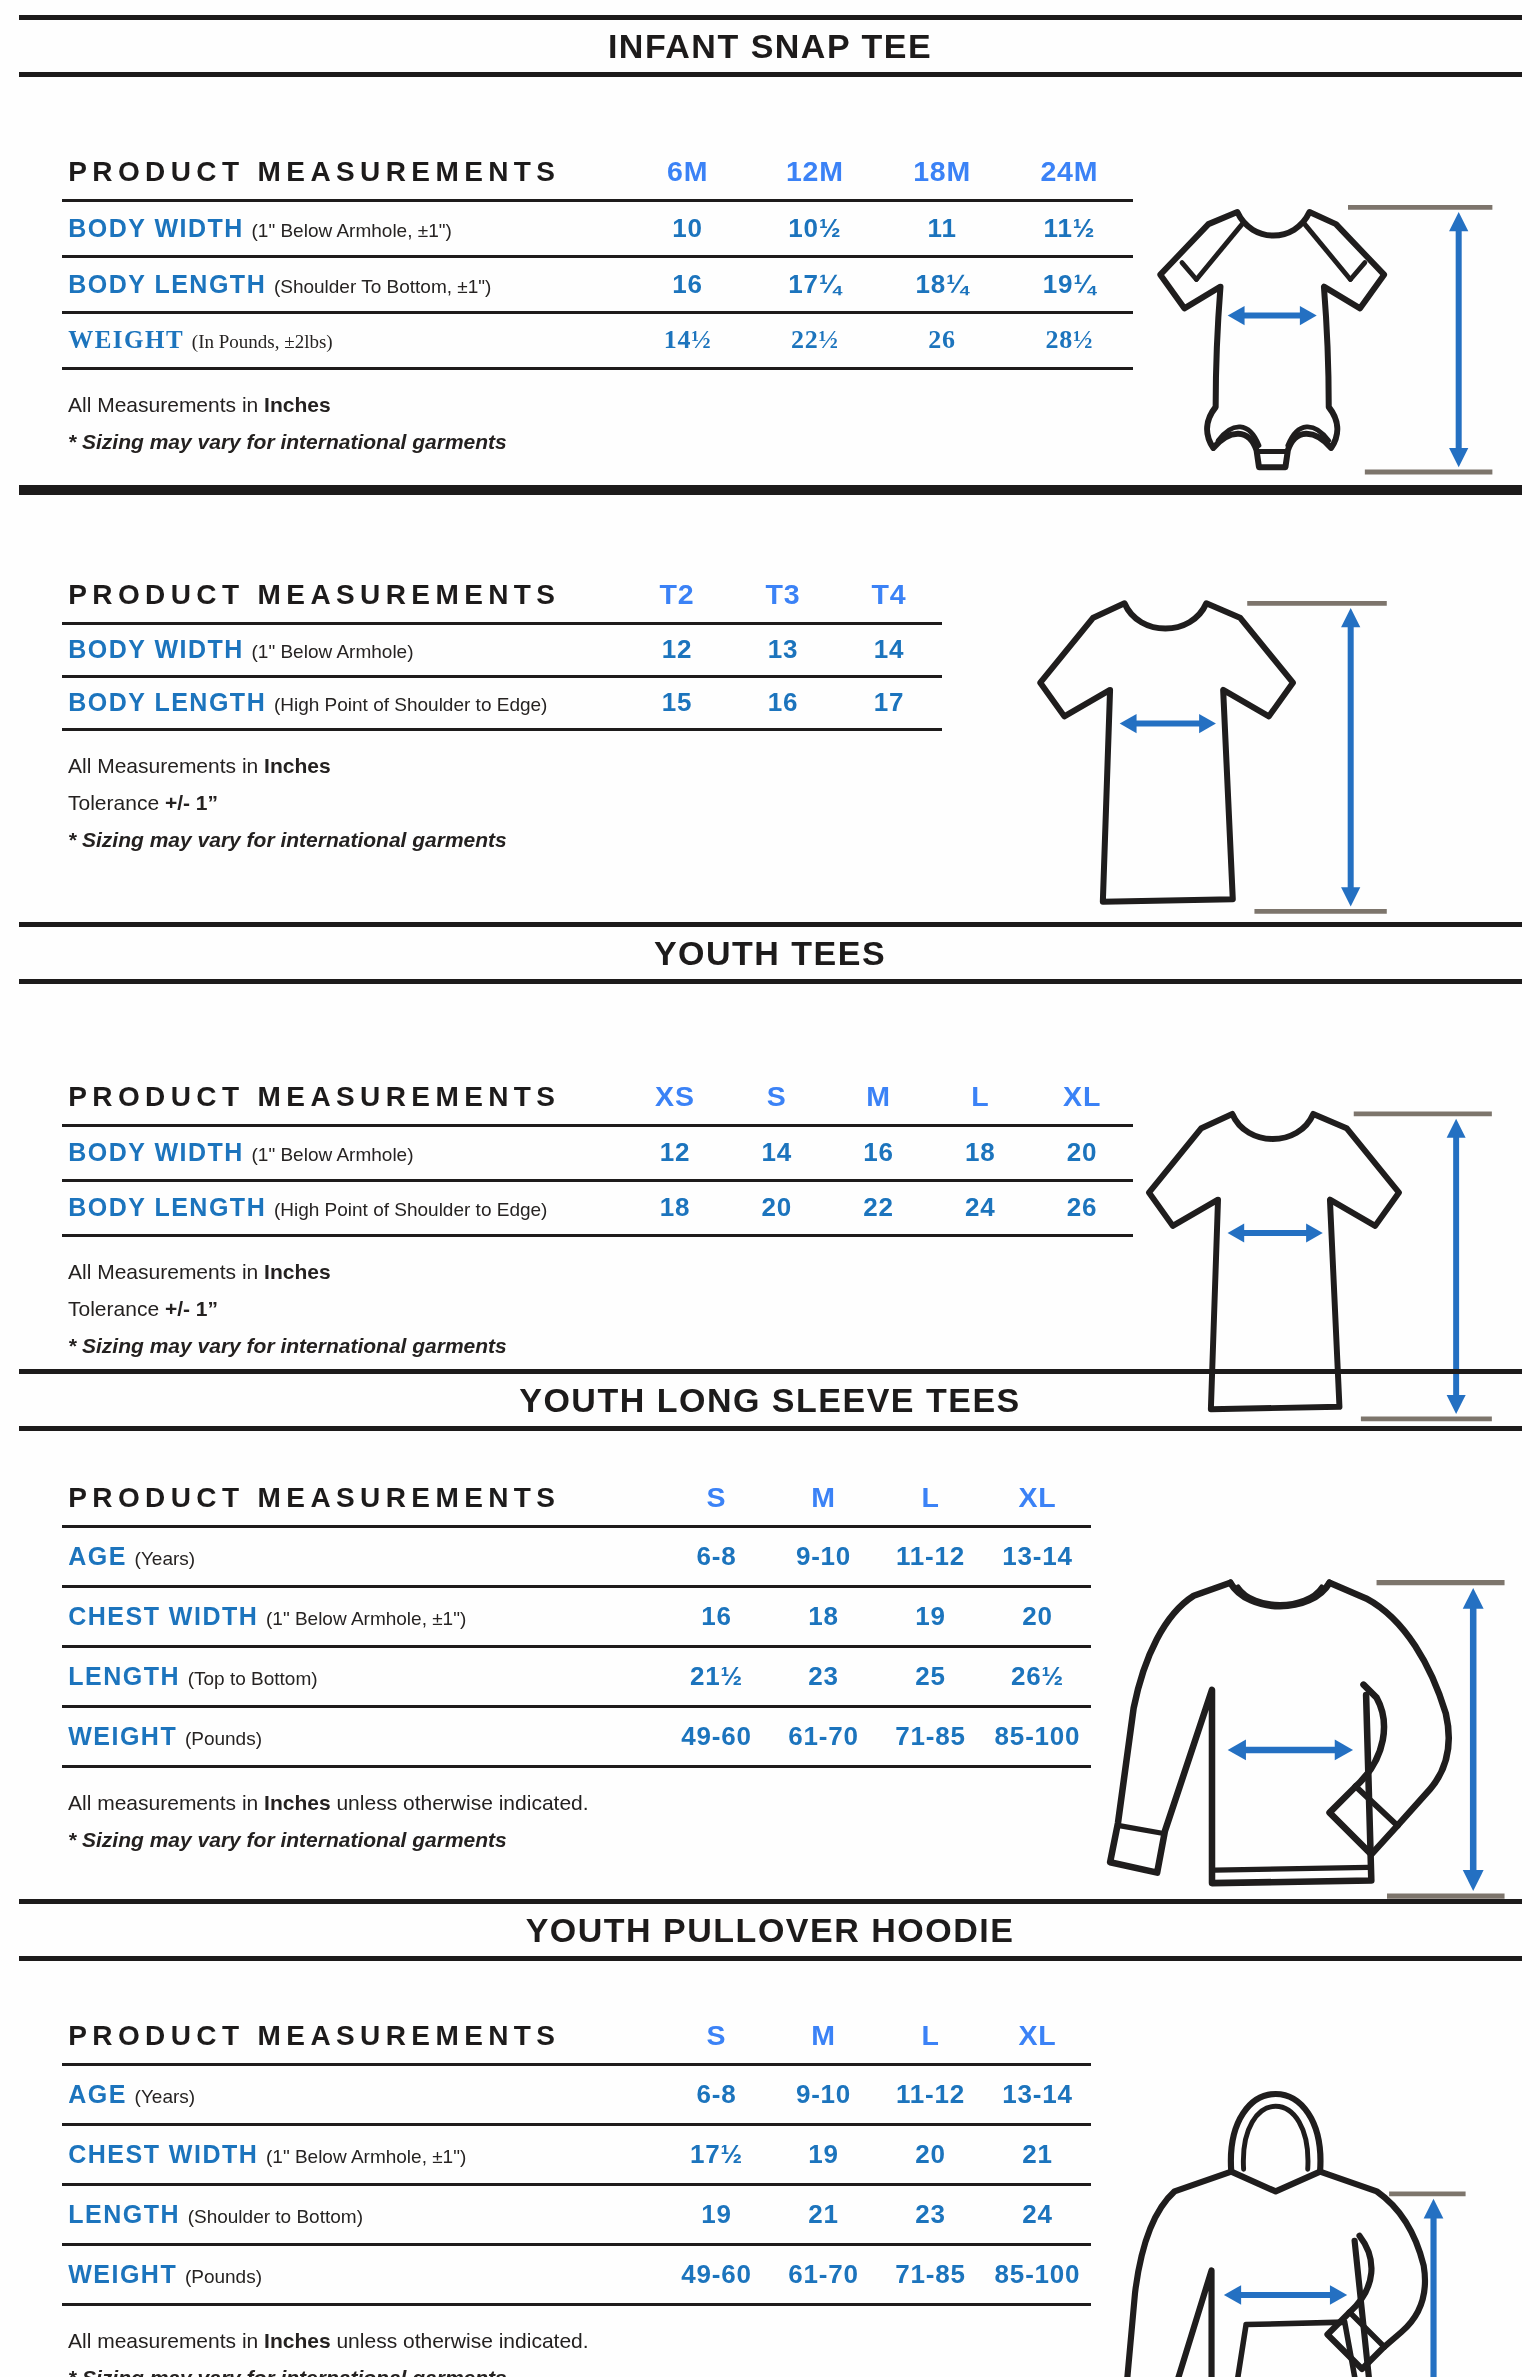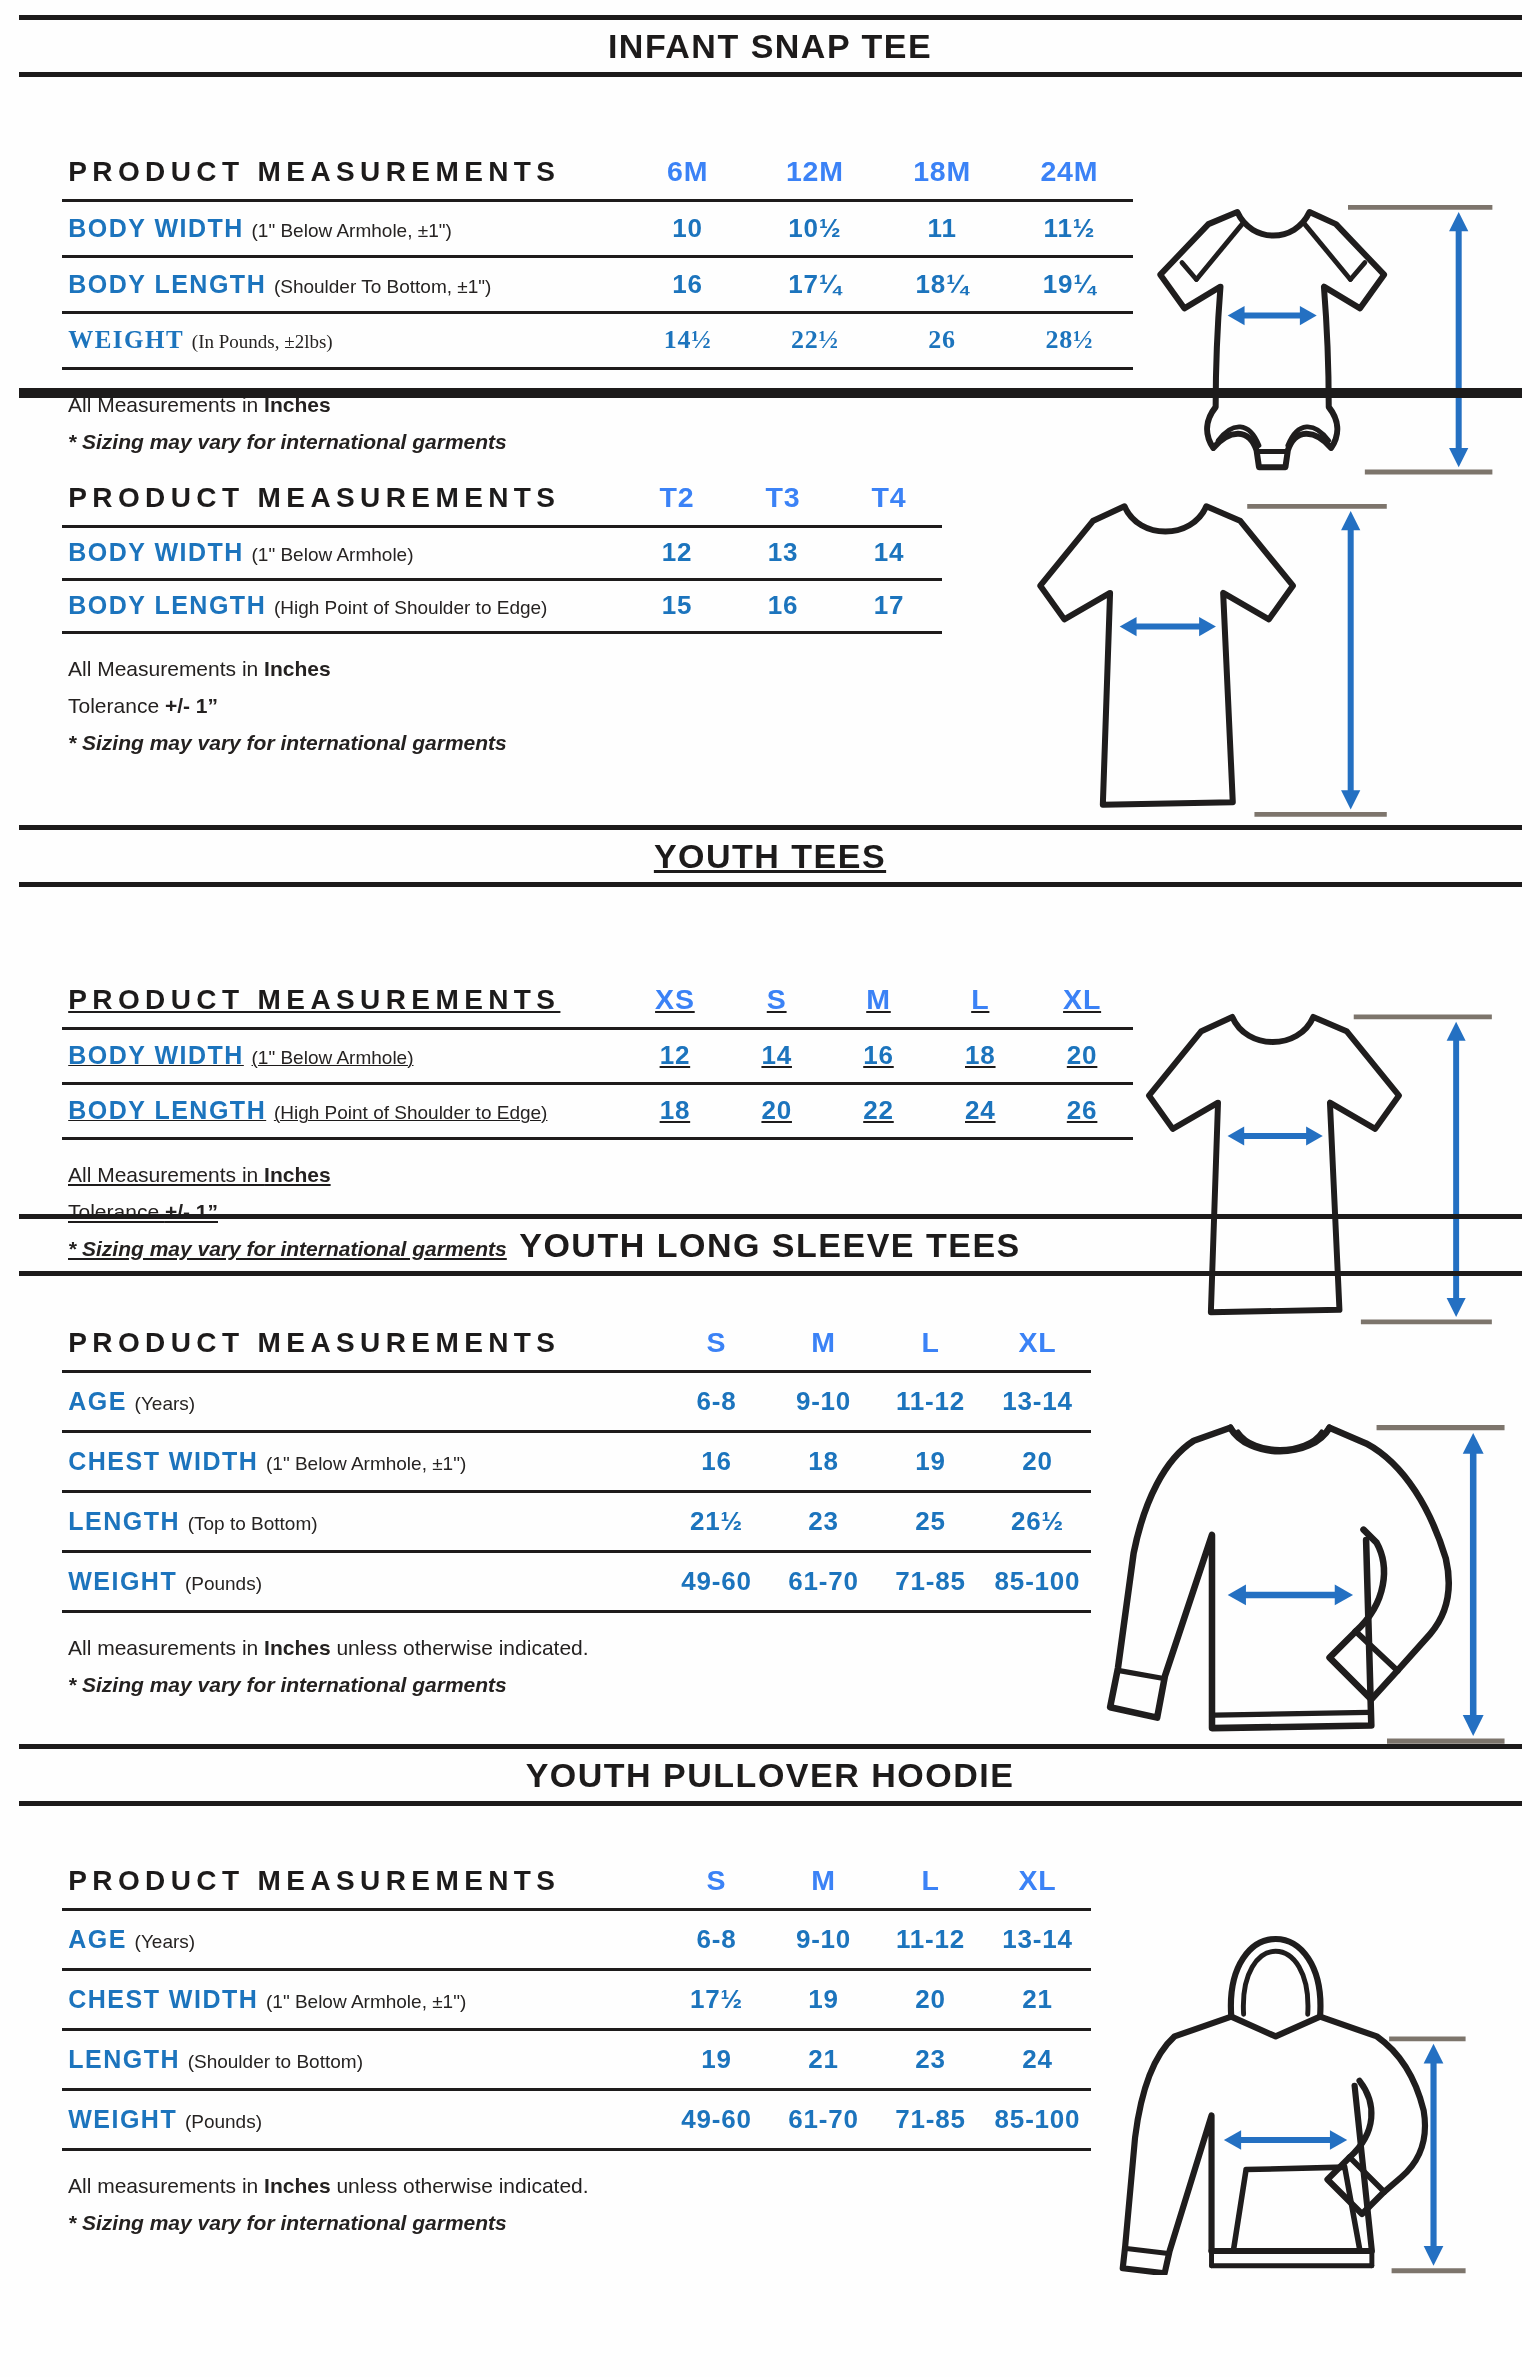--- a/index.html
+++ b/index.html
@@ -5,23 +5,23 @@
   html,body { margin:0; padding:0; background:#ffffff; }
   .page {
     position:relative;
     width:1540px; height:2377px;
     background:#fefefe;
     font-family:"Liberation Sans","DejaVu Sans",sans-serif;
     color:#1d1b1b;
     overflow:hidden;
   }
   .section { position:relative; box-sizing:border-box; }
-  .s1 { height:373px; }
+  .s1 { height:470px; }
   .s2 { height:437px; }
-  .s3 { height:389px;text-decoration:underline; }
+  .s3 { height:447px; }
   .s4 { height:530px; }
   .s5 { height:487px; }
 
   .rule { height:4.6px; background:#1d1b1b; margin:0 18.5px; }
   .s1 .rule-top { margin-top:15.4px; }
 
   .title {
     margin:0; padding:7px 0 6.2px;
     text-align:center;
     font-size:34px; font-weight:bold; letter-spacing:1.5px;

